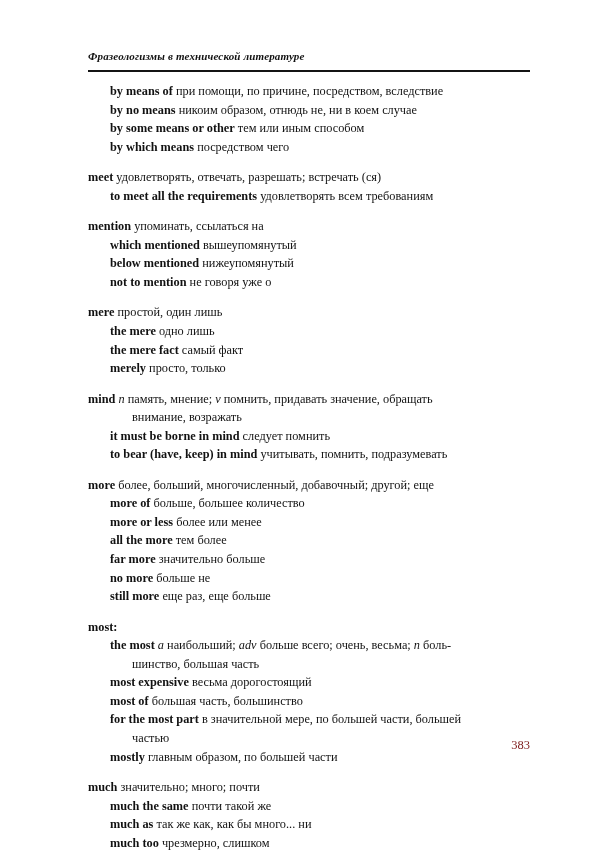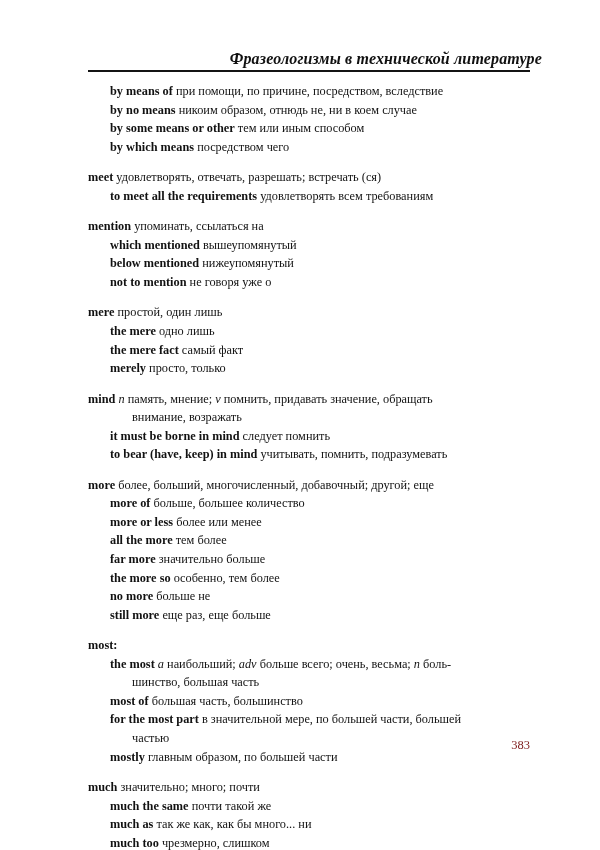--- a/index.html
+++ b/index.html
@@ -18,27 +18,26 @@
   .page {
     position: relative;
     width: 600px;
     height: 850px;
     box-sizing: border-box;
   }
 
   
   .running-head {
     position: absolute;
-    left: 100px;
+    left: 88px;
     top: 50px;
     width: 442px;
-    text-align: right;
     font-style: italic;
     font-weight: 700;
-    font-size: 16px;
+    font-size: 11px;
     letter-spacing: 0.15px;
     color: #111111;
     white-space: nowrap;
   }
   .head-rule {
     position: absolute;
     left: 88px;
     top: 70px;
     width: 442px;
     height: 2px;
@@ -111,26 +110,26 @@
       <div class="line lvl1"><span class="en">merely</span> <span class="ru">просто, только</span></div>
       <div class="line lvl0"><span class="en">mind</span> <span class="pos">n</span> <span class="ru">память, мнение;</span> <span class="pos">v</span> <span class="ru">помнить, придавать значение, обращать</span></div>
       <div class="line lvl2"><span class="ru">внимание, возражать</span></div>
       <div class="line lvl1"><span class="en">it must be borne in mind</span> <span class="ru">следует помнить</span></div>
       <div class="line lvl1"><span class="en">to bear (have, keep) in mind</span> <span class="ru">учитывать, помнить, подразумевать</span></div>
       <div class="line lvl0"><span class="en">more</span> <span class="ru">более, больший, многочисленный, добавочный; другой; еще</span></div>
       <div class="line lvl1"><span class="en">more of</span> <span class="ru">больше, большее количество</span></div>
       <div class="line lvl1"><span class="en">more or less</span> <span class="ru">более или менее</span></div>
       <div class="line lvl1"><span class="en">all the more</span> <span class="ru">тем более</span></div>
       <div class="line lvl1"><span class="en">far more</span> <span class="ru">значительно больше</span></div>
-      <div class="line lvl1"><span class="en">the more so</span> <span class="ru">особенно, тем более</span></div>
       <div class="line lvl1"><span class="en">no more</span> <span class="ru">больше не</span></div>
       <div class="line lvl1"><span class="en">still more</span> <span class="ru">еще раз, еще больше</span></div>
       <div class="line lvl0"><span class="en">most:</span> </div>
       <div class="line lvl1"><span class="en">the most</span> <span class="pos">a</span> <span class="ru">наибольший;</span> <span class="pos">adv</span> <span class="ru">больше всего; очень, весьма;</span> <span class="pos">n</span> <span class="ru">боль-</span></div>
       <div class="line lvl2"><span class="ru">шинство, большая часть</span></div>
+      <div class="line lvl1"><span class="en">most expensive</span> <span class="ru">весьма дорогостоящий</span></div>
       <div class="line lvl1"><span class="en">most of</span> <span class="ru">большая часть, большинство</span></div>
       <div class="line lvl1"><span class="en">for the most part</span> <span class="ru">в значительной мере, по большей части, большей</span></div>
       <div class="line lvl2"><span class="ru">частью</span></div>
       <div class="line lvl1"><span class="en">mostly</span> <span class="ru">главным образом, по большей части</span></div>
       <div class="line lvl0"><span class="en">much</span> <span class="ru">значительно; много; почти</span></div>
       <div class="line lvl1"><span class="en">much the same</span> <span class="ru">почти такой же</span></div>
       <div class="line lvl1"><span class="en">much as</span> <span class="ru">так же как, как бы много... ни</span></div>
       <div class="line lvl1"><span class="en">much too</span> <span class="ru">чрезмерно, слишком</span></div>
     </div>
 

